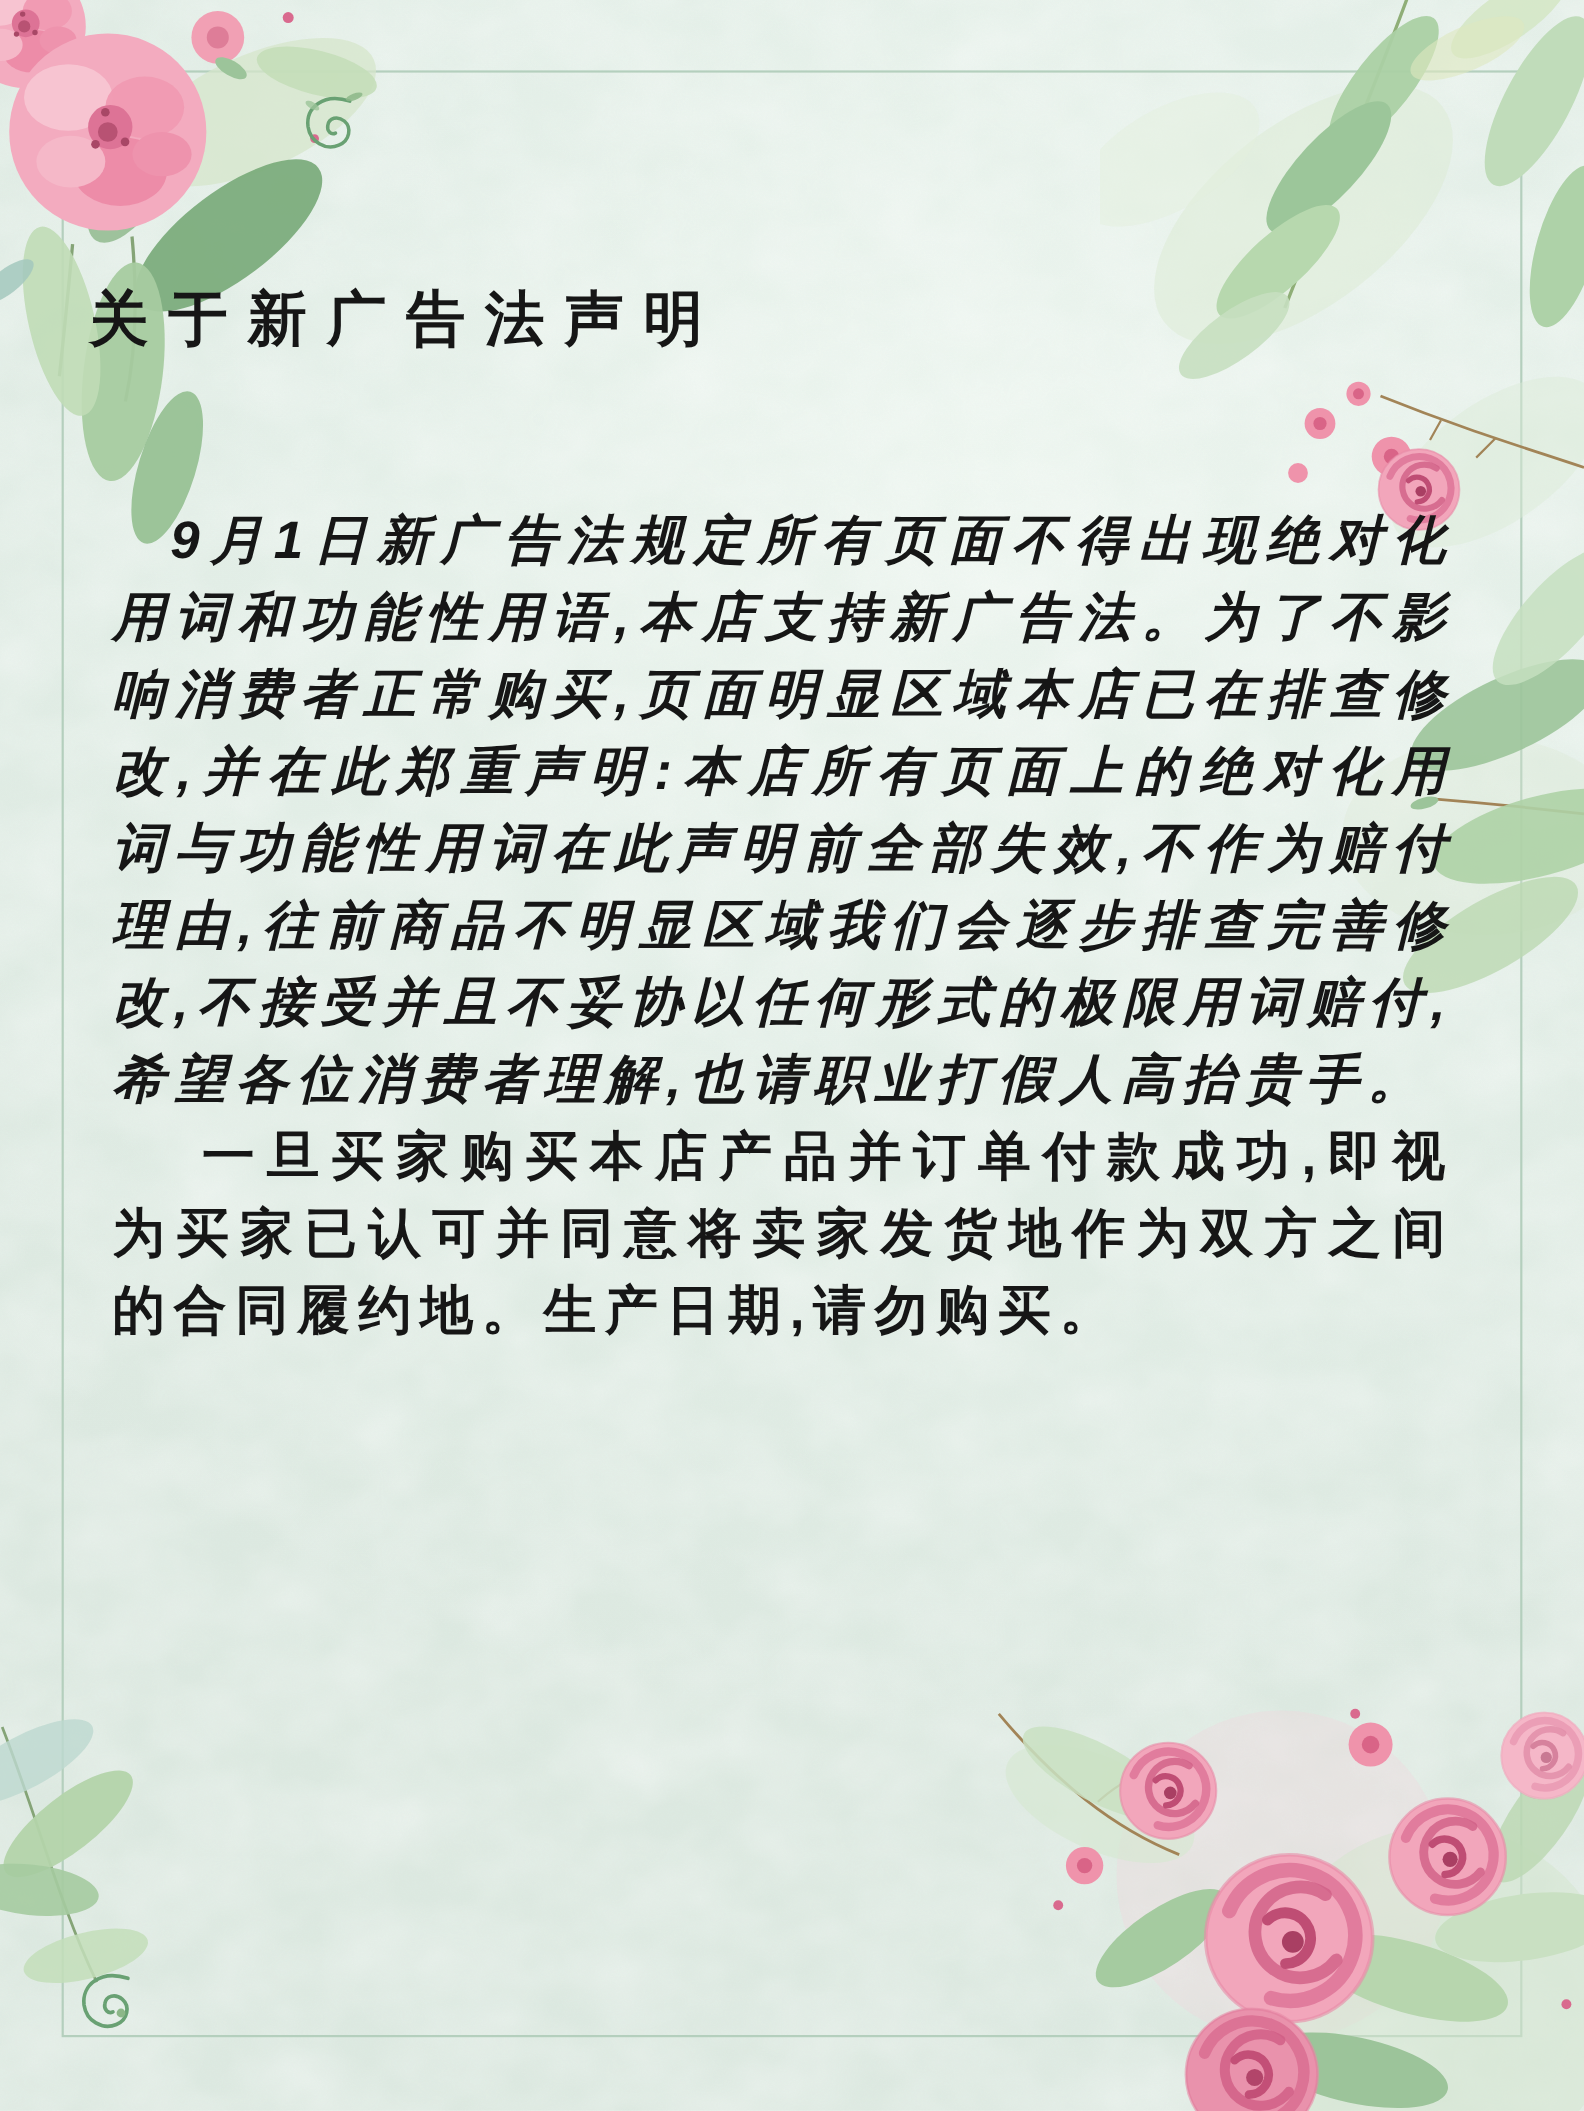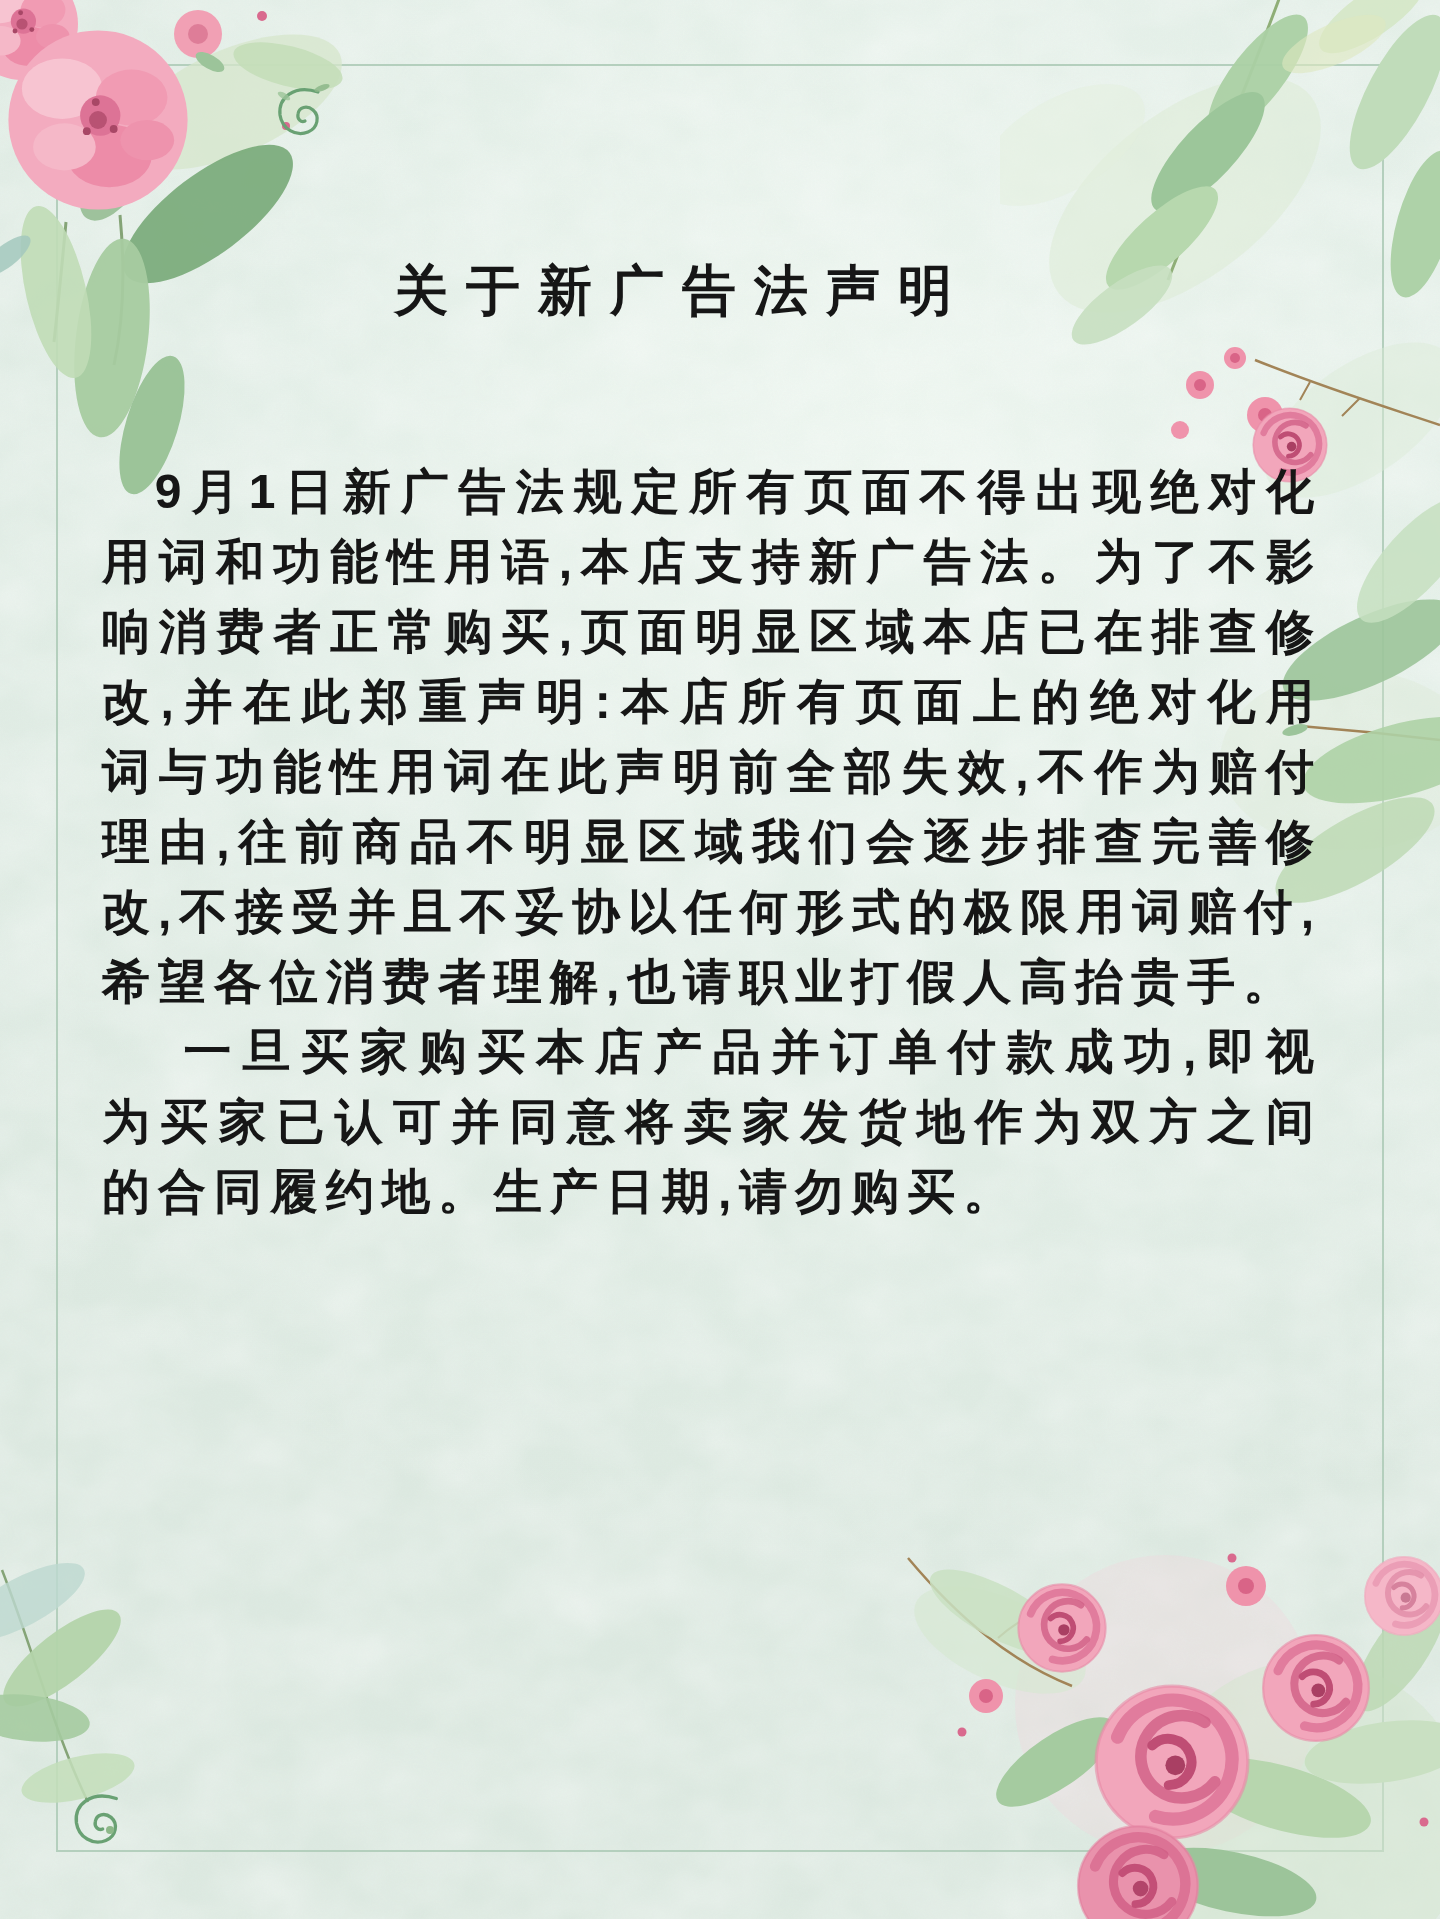--- a/index.html
+++ b/index.html
@@ -12,29 +12,29 @@
   }
   svg.texture, svg.floral, .frame, .content { position:absolute; }
   .frame {
     left:56px; top:64px; width:1328px; height:1788px;
     border:2px solid var(--frame-border, #b4cfbd);
   }
   .content { left:102px; top:263px; width:1220px; color:var(--text-color,#161616); }
   .title {
     position:relative; left:-39px;
     font-size:54px; line-height:1; font-weight:700;
-    letter-spacing:18px; text-indent:18px; text-align:center; white-space:nowrap;
+    letter-spacing:18px; text-indent:18px; text-align:left; white-space:nowrap;
   }
   .body-text {
     margin-top:140px;
     font-size:48px; line-height:70px; font-weight:700; letter-spacing:8px;
     text-align:justify; text-justify:inter-character;
   }
   .body-text p { margin:0; }
-  .p1 { text-indent:1.1em; }
+  .p1 { text-indent:1.1em;font-style:italic; }
   .p2 { text-indent:1.3em; }
   .p3 { text-indent:1.7em; }
 </style>
 </head>
 <body>
 
 <svg style="position:absolute;width:0;height:0">
   <defs>
     <g id="rose">
       <circle r="46" fill="#f2a6bb"></circle>

